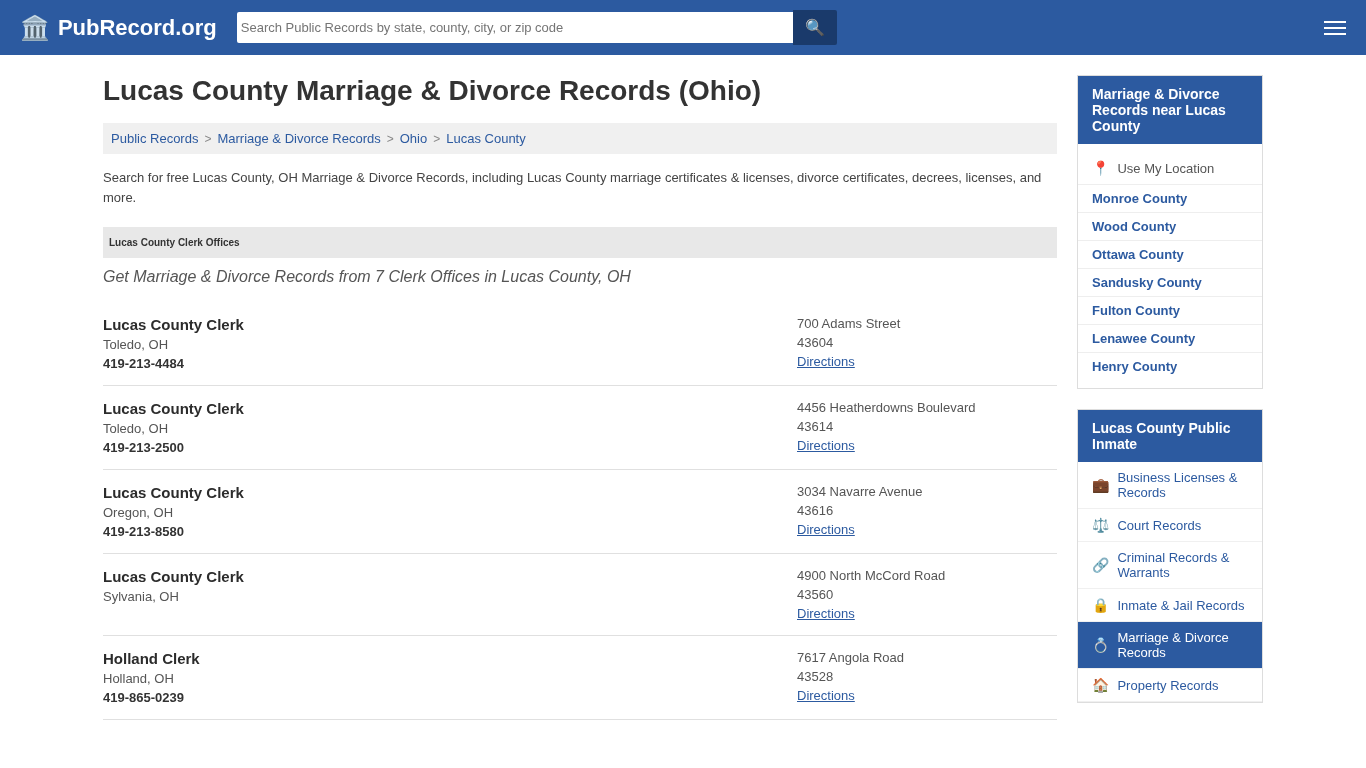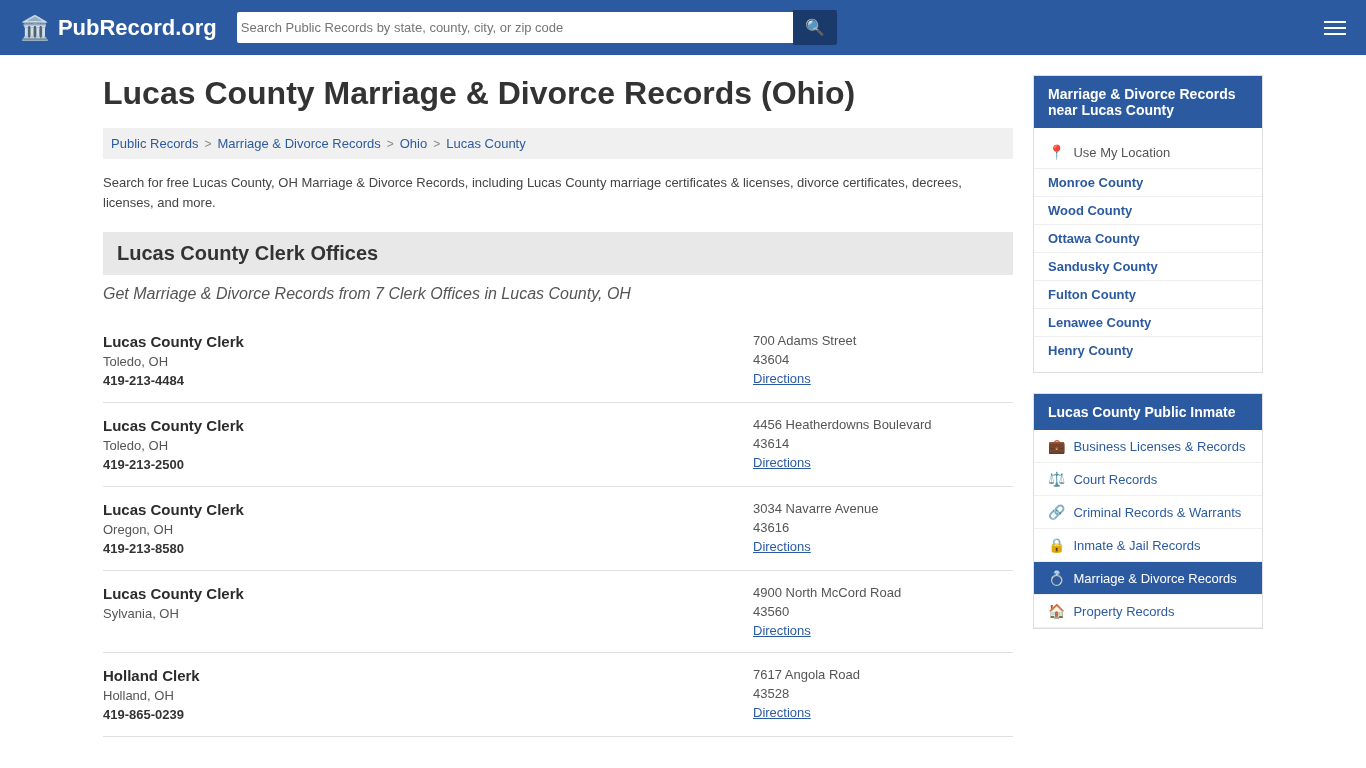--- a/index.html
+++ b/index.html
@@ -64,21 +64,21 @@
       padding: 20px 20px;
       display: flex;
       gap: 20px;
     }
 
     .content {
       flex: 1;
     }
 
     .page-title {
-      font-size: 32px;
+      font-size: 28px;
       font-weight: bold;
       color: #333;
       margin-bottom: 16px;
     }
 
     
     .breadcrumb {
       background: #f0f0f0;
       padding: 8px 8px;
       font-size: 13px;
@@ -98,22 +98,22 @@
     .intro-text {
       font-size: 13px;
       color: #444;
       margin-bottom: 20px;
       line-height: 1.5;
     }
 
     
     .section-header {
       background: #e8e8e8;
-      padding: 10px 14px;
-      font-size: 20px;
+      padding: 10px 6px;
+      font-size: 10px;
       font-weight: bold;
       color: #333;
       margin-bottom: 10px;
     }
 
     .section-desc {
       font-size: 16px;
       color: #555;
       margin-bottom: 16px;
       font-style: italic;
@@ -158,21 +158,21 @@
     .directions-link {
       color: #2c5aa0;
       text-decoration: underline;
       cursor: pointer;
       font-size: 13px;
       margin-top: 37px;
     }
 
     
     .sidebar {
-      width: 230px;
+      width: 186px;
       flex-shrink: 0;
     }
 
     .sidebar-section-title {
       background: #2c5aa0;
       color: #fff;
       padding: 10px 14px;
       font-size: 14px;
       font-weight: bold;
       margin-bottom: 0;

